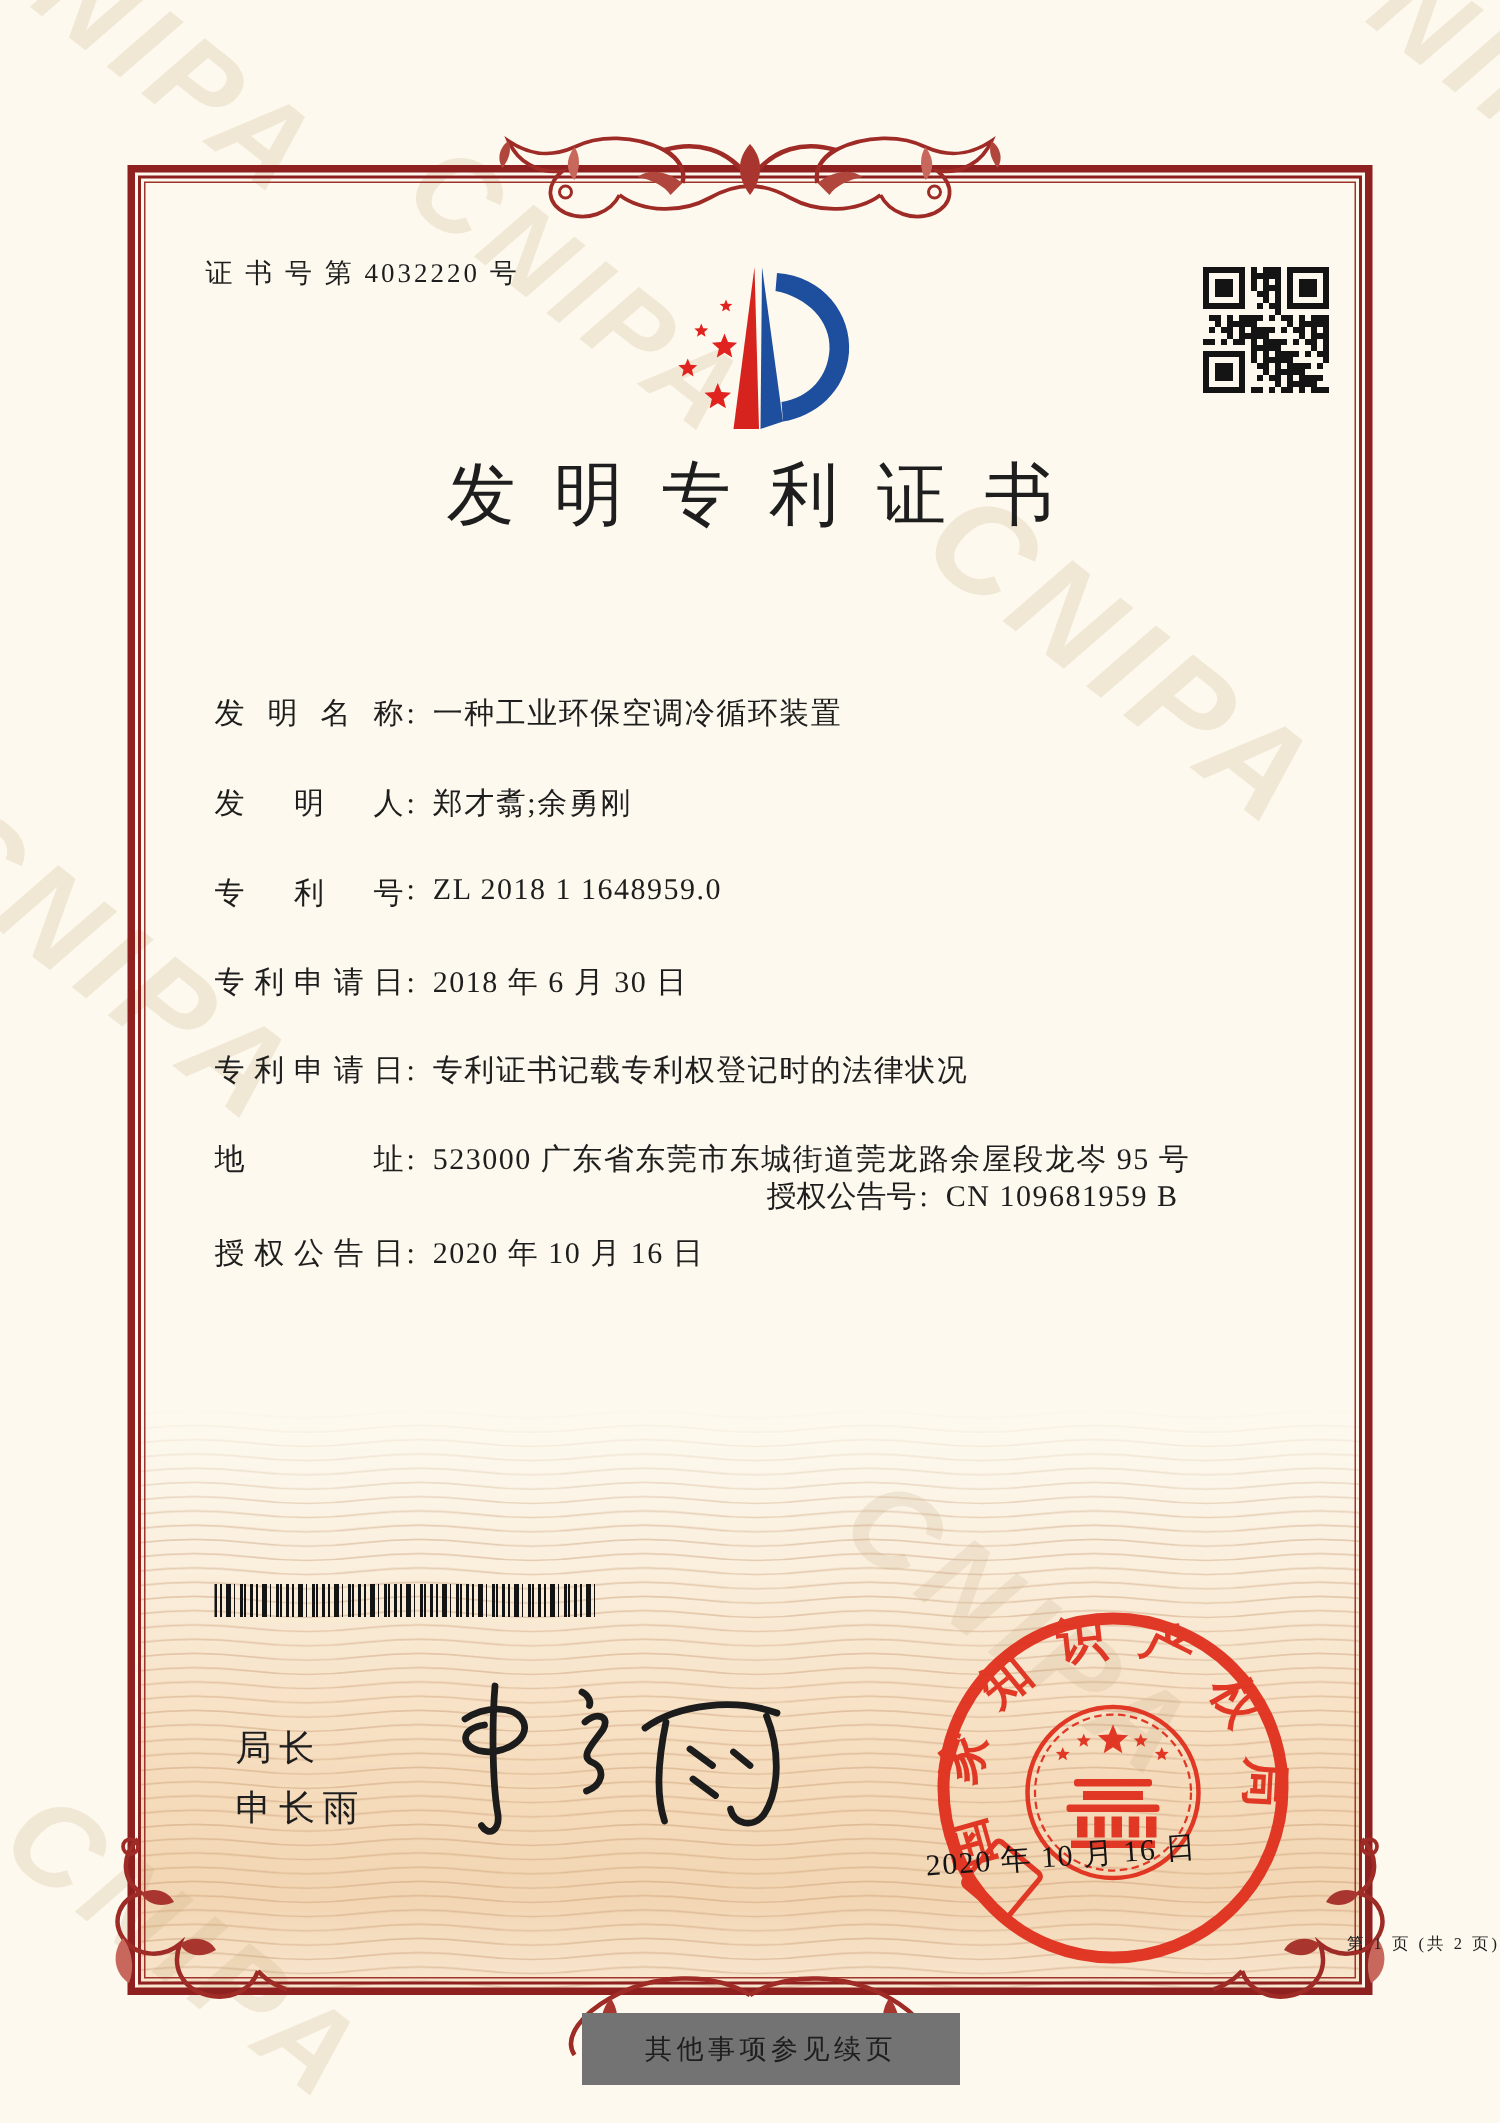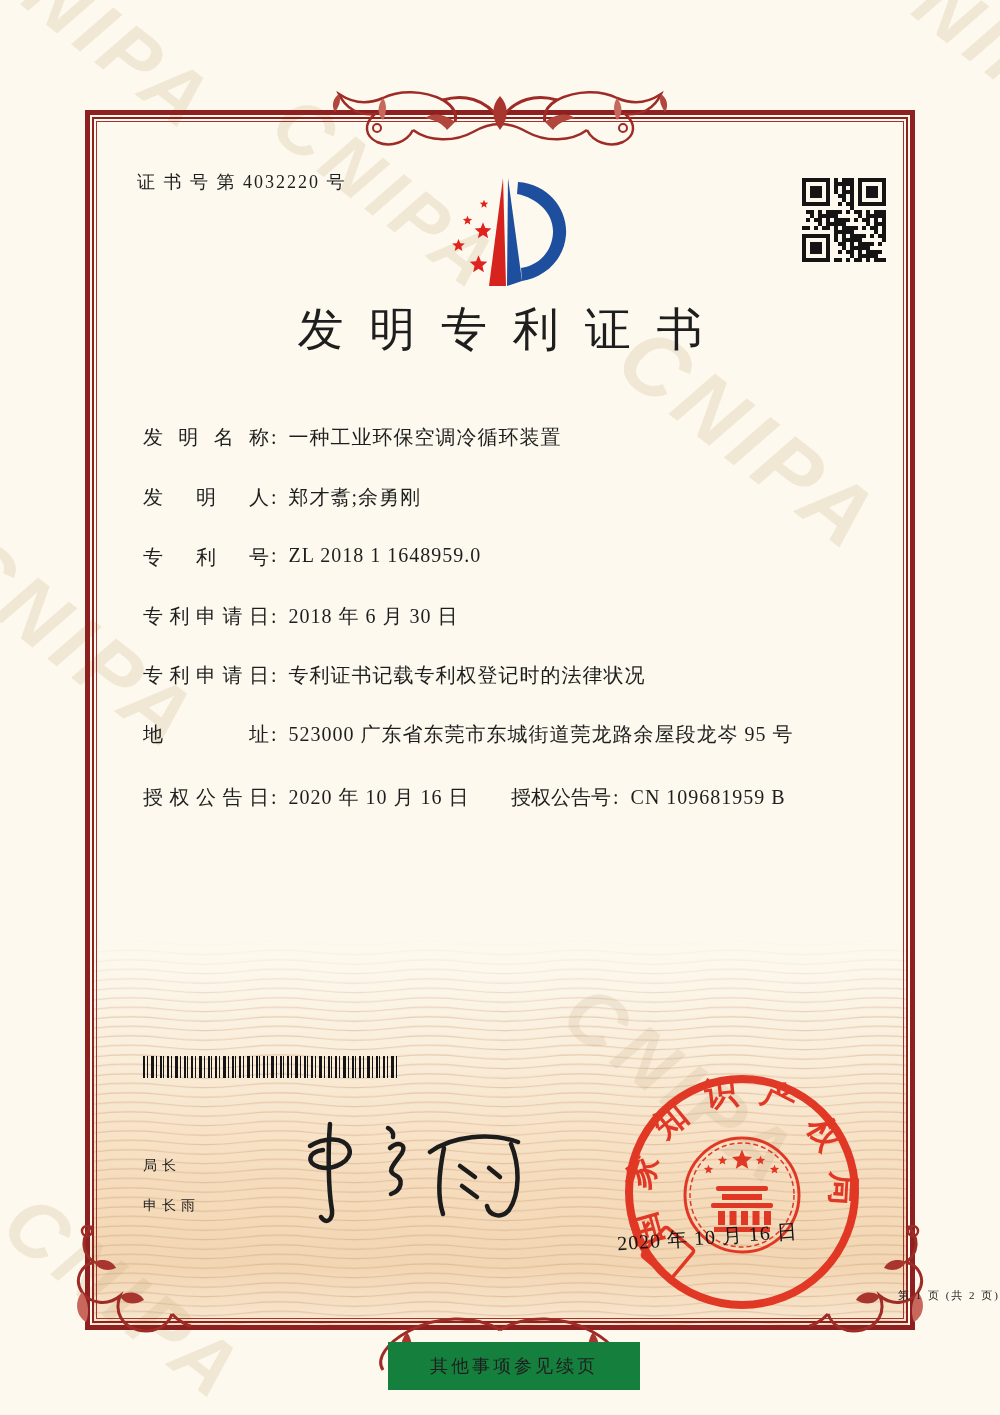--- a/index.html
+++ b/index.html
@@ -43,50 +43,50 @@
   .orn-bl{left:68px;top:1222px;width:125px;height:125px;}
   .orn-br{left:807px;top:1222px;width:125px;height:125px;transform:scaleX(-1);}
   .orn-bc{left:355px;top:1312px;width:290px;height:60px;}
   
   .cert-no{position:absolute;left:137px;top:170px;font-size:18px;letter-spacing:2px;z-index:5;}
   .logo{position:absolute;left:425px;top:168px;width:175px;height:130px;z-index:5;}
   .qr{position:absolute;left:798px;top:174px;width:92px;height:92px;z-index:5;}
   .title{position:absolute;left:0;top:299px;width:100%;text-align:center;
     font-size:46px;font-weight:normal;letter-spacing:0.56em;text-indent:0.56em;z-index:5;}
   
-  .frow{position:absolute;left:143px;font-size:20px;z-index:5;white-space:nowrap;}
+  .frow{position:absolute;left:143px;font-size:20px;z-index:5;white-space:nowrap;margin-top:38px;}
   .flabel{display:inline-block;width:126px;text-align:justify;text-align-last:justify;vertical-align:top;}
   .fcolon{display:inline-block;margin:0 12px 0 2px;}
   .fvalue{letter-spacing:1px;}
   .r1{top:424px}.r2{top:484px}.r3{top:544px}.r4{top:603px}
   .r5{top:662px}.r6{top:721px}.r7{top:784px}
   .grant-no{position:absolute;left:511px;top:784px;font-size:20px;z-index:5;white-space:nowrap;}
   
   .paras{position:absolute;left:116px;top:829px;width:770px;font-size:19.5px;
     line-height:29px;text-align:justify;z-index:5;}
   .paras p{margin:0;text-indent:2em;}
   
   .barcode{position:absolute;left:143px;top:1056px;width:256px;height:22px;z-index:5;
     background:repeating-linear-gradient(90deg,
       #141414 0 2px,transparent 2px 4px,#141414 4px 5px,transparent 5px 8px,
       #141414 8px 11px,transparent 11px 13px,#141414 13px 14px,transparent 14px 17px,
       #141414 17px 19px,transparent 19px 20px,#141414 20px 21px,transparent 21px 24px);}
   
-  .director{position:absolute;left:143px;top:1146px;font-size:14px;letter-spacing:5px;
+  .director{position:absolute;left:157px;top:1146px;font-size:24px;letter-spacing:5px;
     line-height:40px;z-index:5;}
   .sig{position:absolute;left:292px;top:1108px;width:250px;height:128px;z-index:5;}
   
   .seal{position:absolute;left:612px;top:1064px;width:260px;height:252px;z-index:6;}
   .seal-date{position:absolute;left:617px;top:1224px;font-size:20px;letter-spacing:1px;
     transform:rotate(-4deg);color:#141414;z-index:7;white-space:nowrap;}
   
   .page-info{position:absolute;left:0;top:1288px;width:100%;text-align:right;
     font-size:11px;letter-spacing:2px;z-index:5;}
   .footer-box{position:absolute;left:388px;top:1342px;width:252px;height:48px;
-    background:#15803d;text-align:center;line-height:48px;font-size:18px;
+    background:#737373;text-align:center;line-height:48px;font-size:18px;
     letter-spacing:3px;z-index:8;}
   svg{display:block;}
 </style>
 </head>
 <body>
 
 <svg width="0" height="0" style="position:absolute" aria-hidden="true">
   <defs>
     <symbol id="star" viewBox="0 0 24 24">
       <path d="M12,1.5 L14.8,8.3 L22.1,8.9 L16.5,13.7 L18.2,20.8 L12,16.9 L5.8,20.8 L7.5,13.7 L1.9,8.9 L9.2,8.3 Z"></path>

